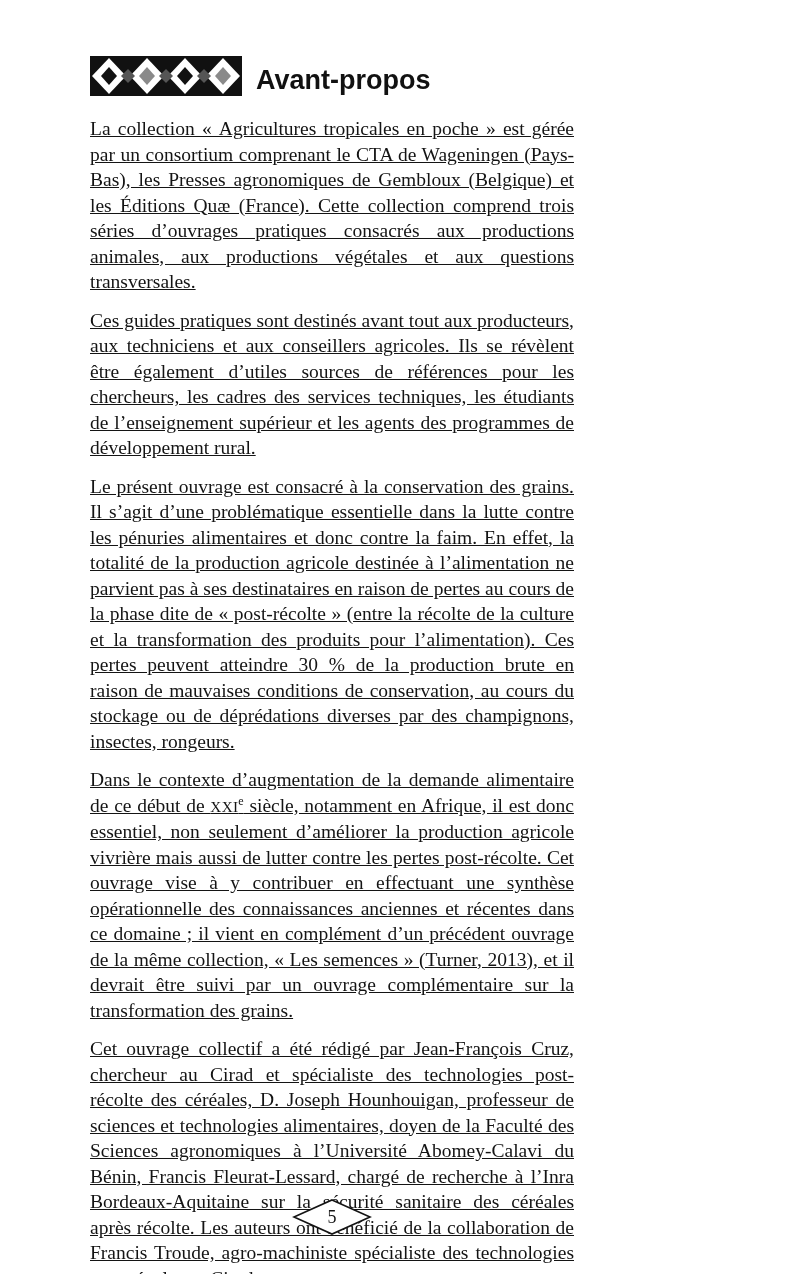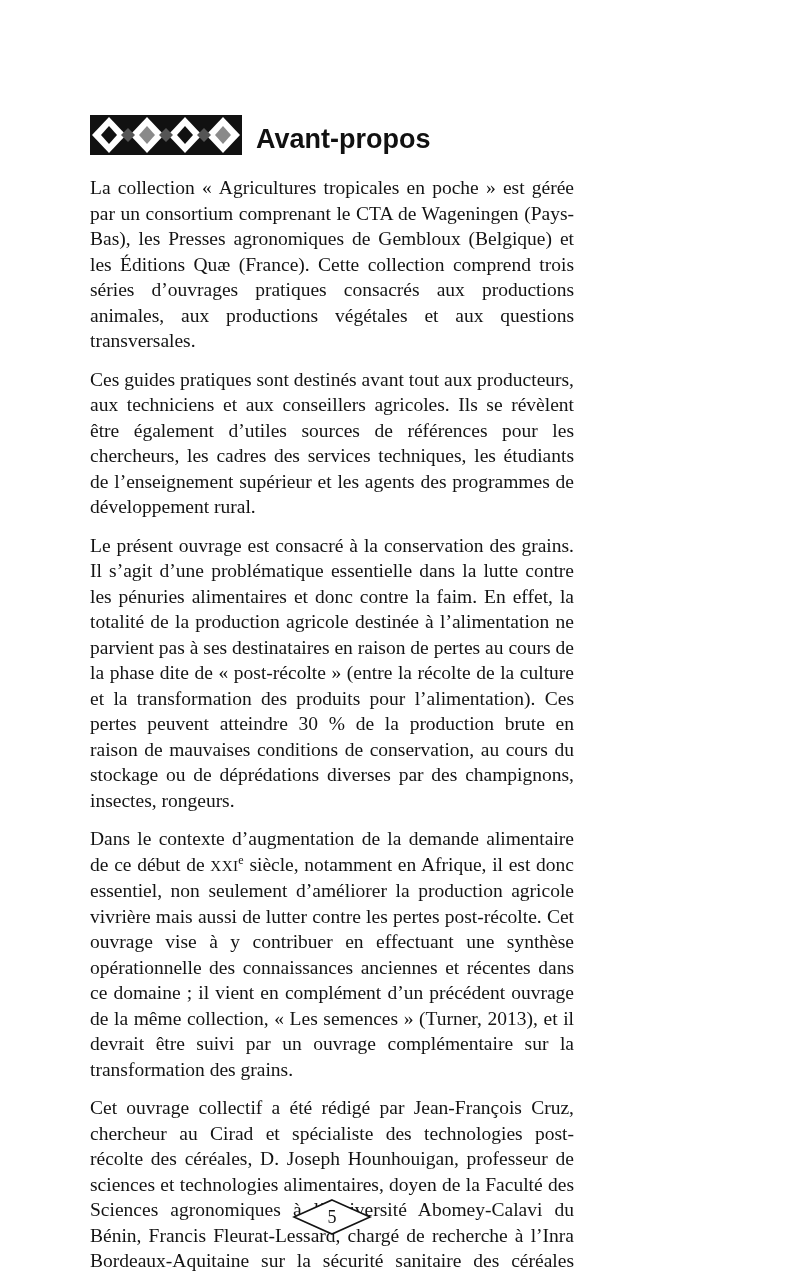--- a/index.html
+++ b/index.html
@@ -5,21 +5,21 @@
   html, body {
     margin: 0;
     padding: 0;
     background: #ffffff;
   }
   .page {
     position: relative;
     width: 664px;
     height: 1274px;
     box-sizing: border-box;
-    padding: 115px 90px 0 90px;
+    padding: 56px 90px 0 90px;
     background: #ffffff;
     color: #141414;
     font-family: "Liberation Serif", serif;
     overflow: hidden;
   }
   .header {
     display: flex;
     align-items: flex-end;
     gap: 14px;
     margin-bottom: 20px;
@@ -31,20 +31,21 @@
     font-size: 27px;
     line-height: 1.15;
     color: #111111;
   }
   .content p {
     margin: 0 0 13px 0;
     font-size: 19.5px;
     line-height: 25.5px;
     text-align: justify;
     text-justify: inter-word;
+    text-decoration: underline;
   }
   .sc {
     text-transform: uppercase;
     font-size: 0.78em;
     letter-spacing: 0.3px;
   }
   sup.ord {
     font-size: 0.62em;
     line-height: 0;
     vertical-align: super;

